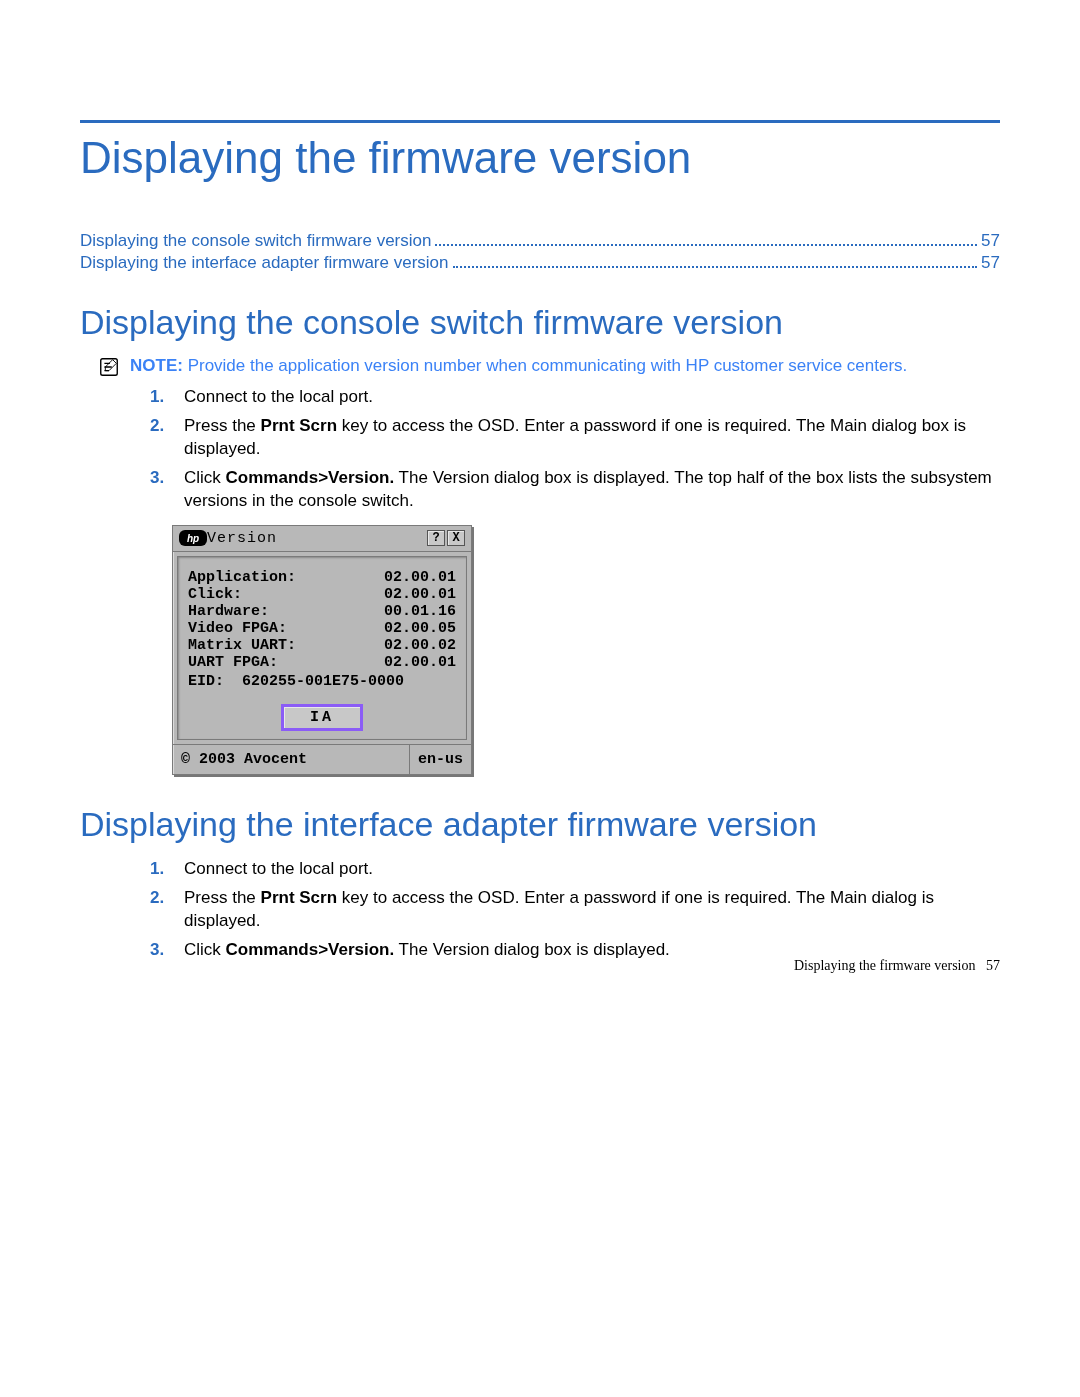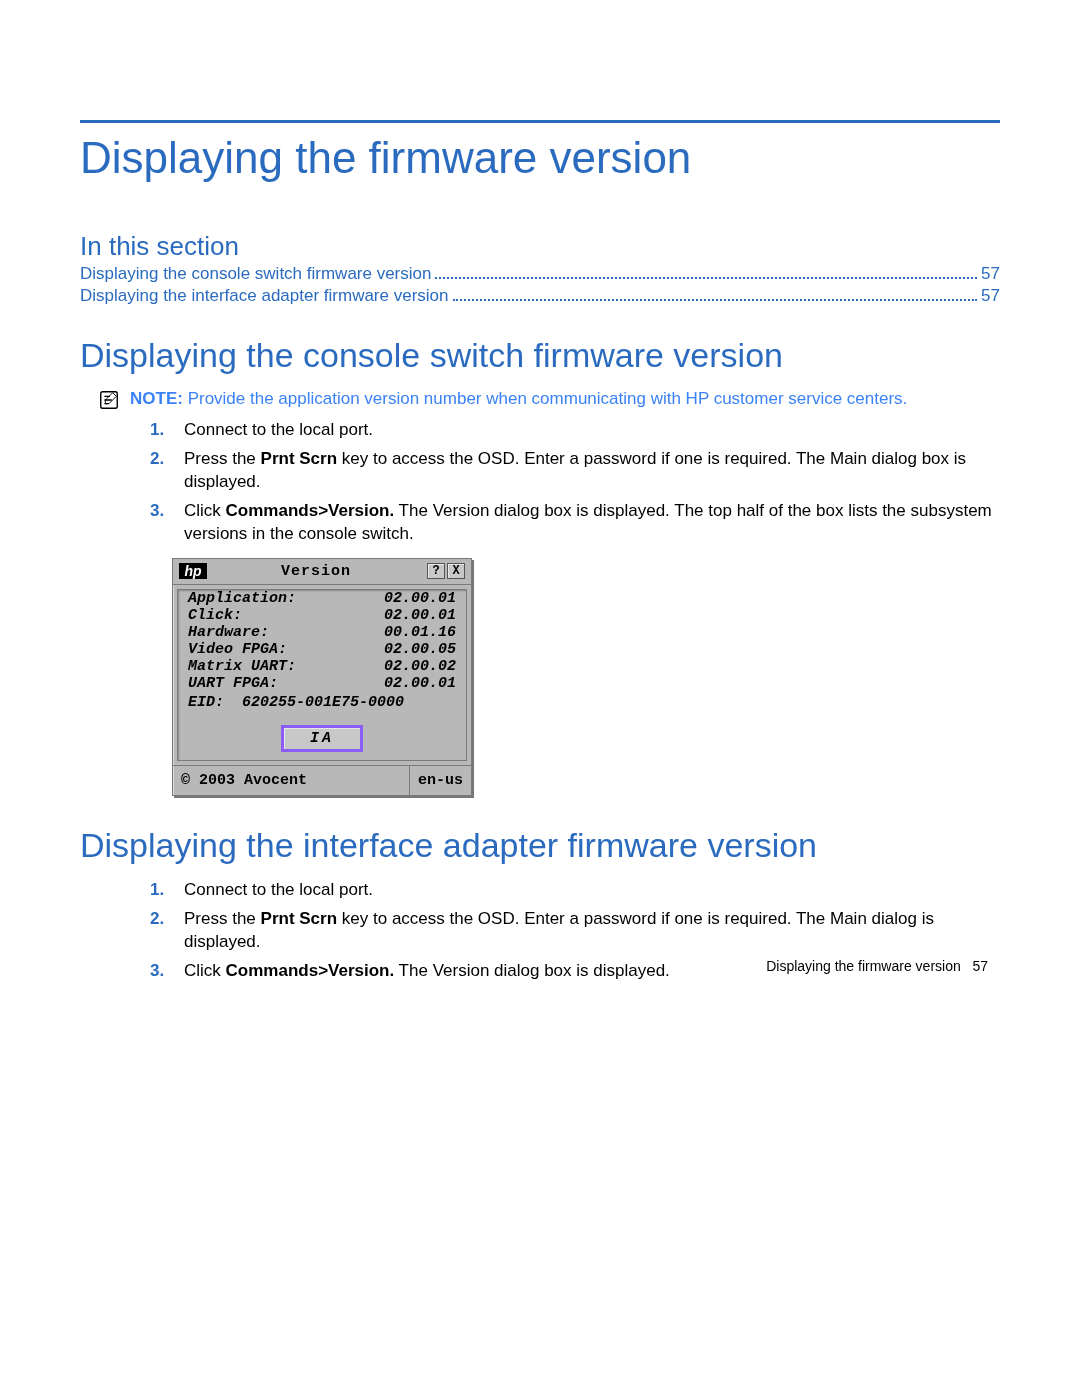--- a/index.html
+++ b/index.html
@@ -103,48 +103,46 @@
   .dlg-titlebar {
     display: flex;
     align-items: center;
     padding: 4px 6px;
     background: #b8b8b8;
     border-bottom: 1px solid #7a7a7a;
   }
   .dlg-logo {
     width: 28px; height: 16px;
     background: #000; color: #fff;
-    font-size: 14px; font-weight: bold;
+    font-size: 10px; font-weight: bold;
     display: flex; align-items: center; justify-content: center;
-    border-radius: 0;
+    border-radius: 6px;
     font-style: italic;
     font-family: Arial, sans-serif;
   }
   .dlg-title {
     flex: 1;
-    text-align: center;
-    font-weight: bold;
+    font-weight: normal;
     letter-spacing: 1px;
   }
   .dlg-btn {
     width: 18px; height: 16px;
     border: 1px solid #555;
     background: #c8c8c8;
     display: flex; align-items: center; justify-content: center;
     margin-left: 2px;
     font-size: 12px; font-weight: bold;
     box-shadow: inset 1px 1px 0 #e8e8e8;
   }
   .dlg-body {
-    padding: 0 10px 4px 10px;
+    padding: 12px 10px 4px 10px;
     border: 1px solid #7a7a7a;
     margin: 4px;
     background: #b8b8b8;
     box-shadow: inset 1px 1px 2px #888;
-    font-style: italic;
   }
   .dlg-row { display: flex; justify-content: space-between; }
   .dlg-row .k { font-weight: bold; }
   .dlg-row .v { font-weight: bold; }
   .dlg-eid { font-weight: bold; margin-top: 2px; }
   .dlg-ia {
     text-align: center;
     margin: 14px 0 4px 0;
   }
   .dlg-ia-btn {
@@ -160,37 +158,36 @@
     display: flex;
     border-top: 1px solid #7a7a7a;
   }
   .dlg-footer > div {
     padding: 6px 8px;
     font-weight: bold;
   }
   .dlg-footer .copy { flex: 1; border-right: 1px solid #7a7a7a; }
   .page-footer {
     position: absolute;
-    right: 92px;
+    right: 80px;
     bottom: 36px;
-    font-family: Liberation Sans, sans-serif;
+    font-family: Liberation Serif, serif;
     font-size: 14px;
     color: #000;
   }
 </style>
 </head>
 <body>
 
 <div class="page">
 
   <div class="top-rule"></div>
 
   <h1 class="title">Displaying the firmware version</h1>
 
-  <h2 class="subsection">In this section</h2>
 
   <div class="toc-row">
     <span class="toc-label">Displaying the console switch firmware version</span>
     <span class="toc-dots"></span>
     <span class="toc-page">57</span>
   </div>
   <div class="toc-row">
     <span class="toc-label">Displaying the interface adapter firmware version</span>
     <span class="toc-dots"></span>
     <span class="toc-page">57</span>

